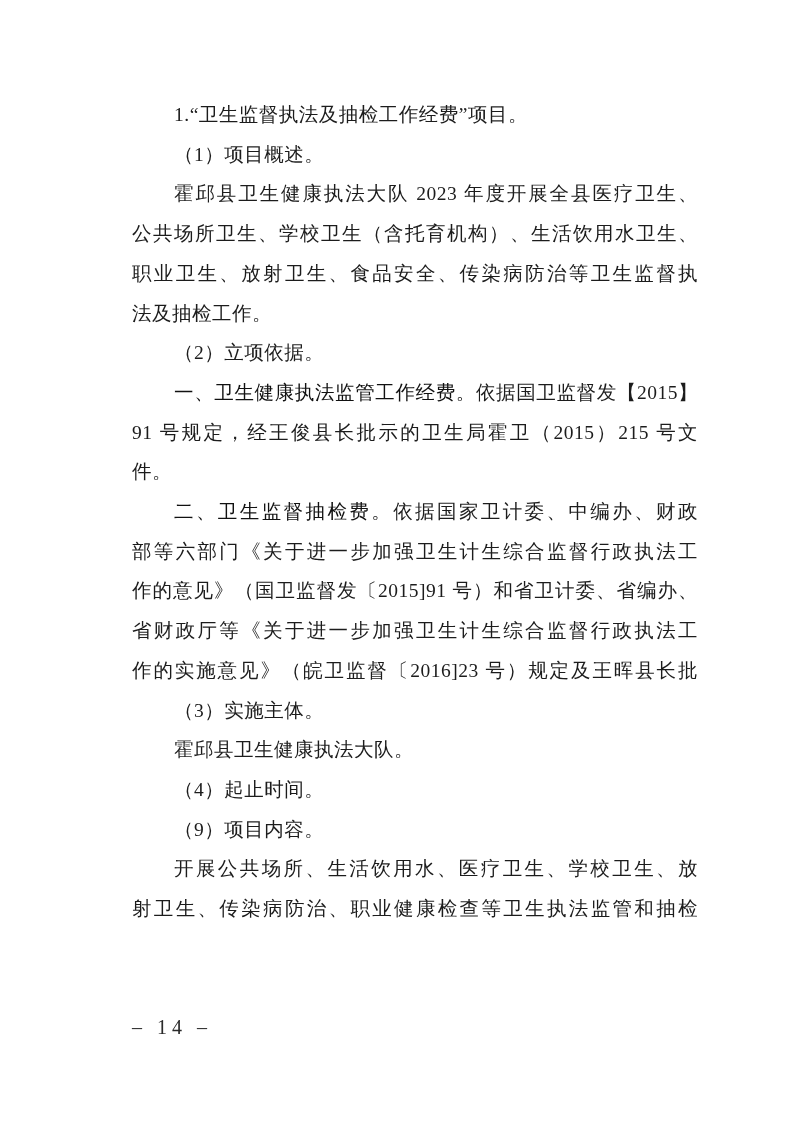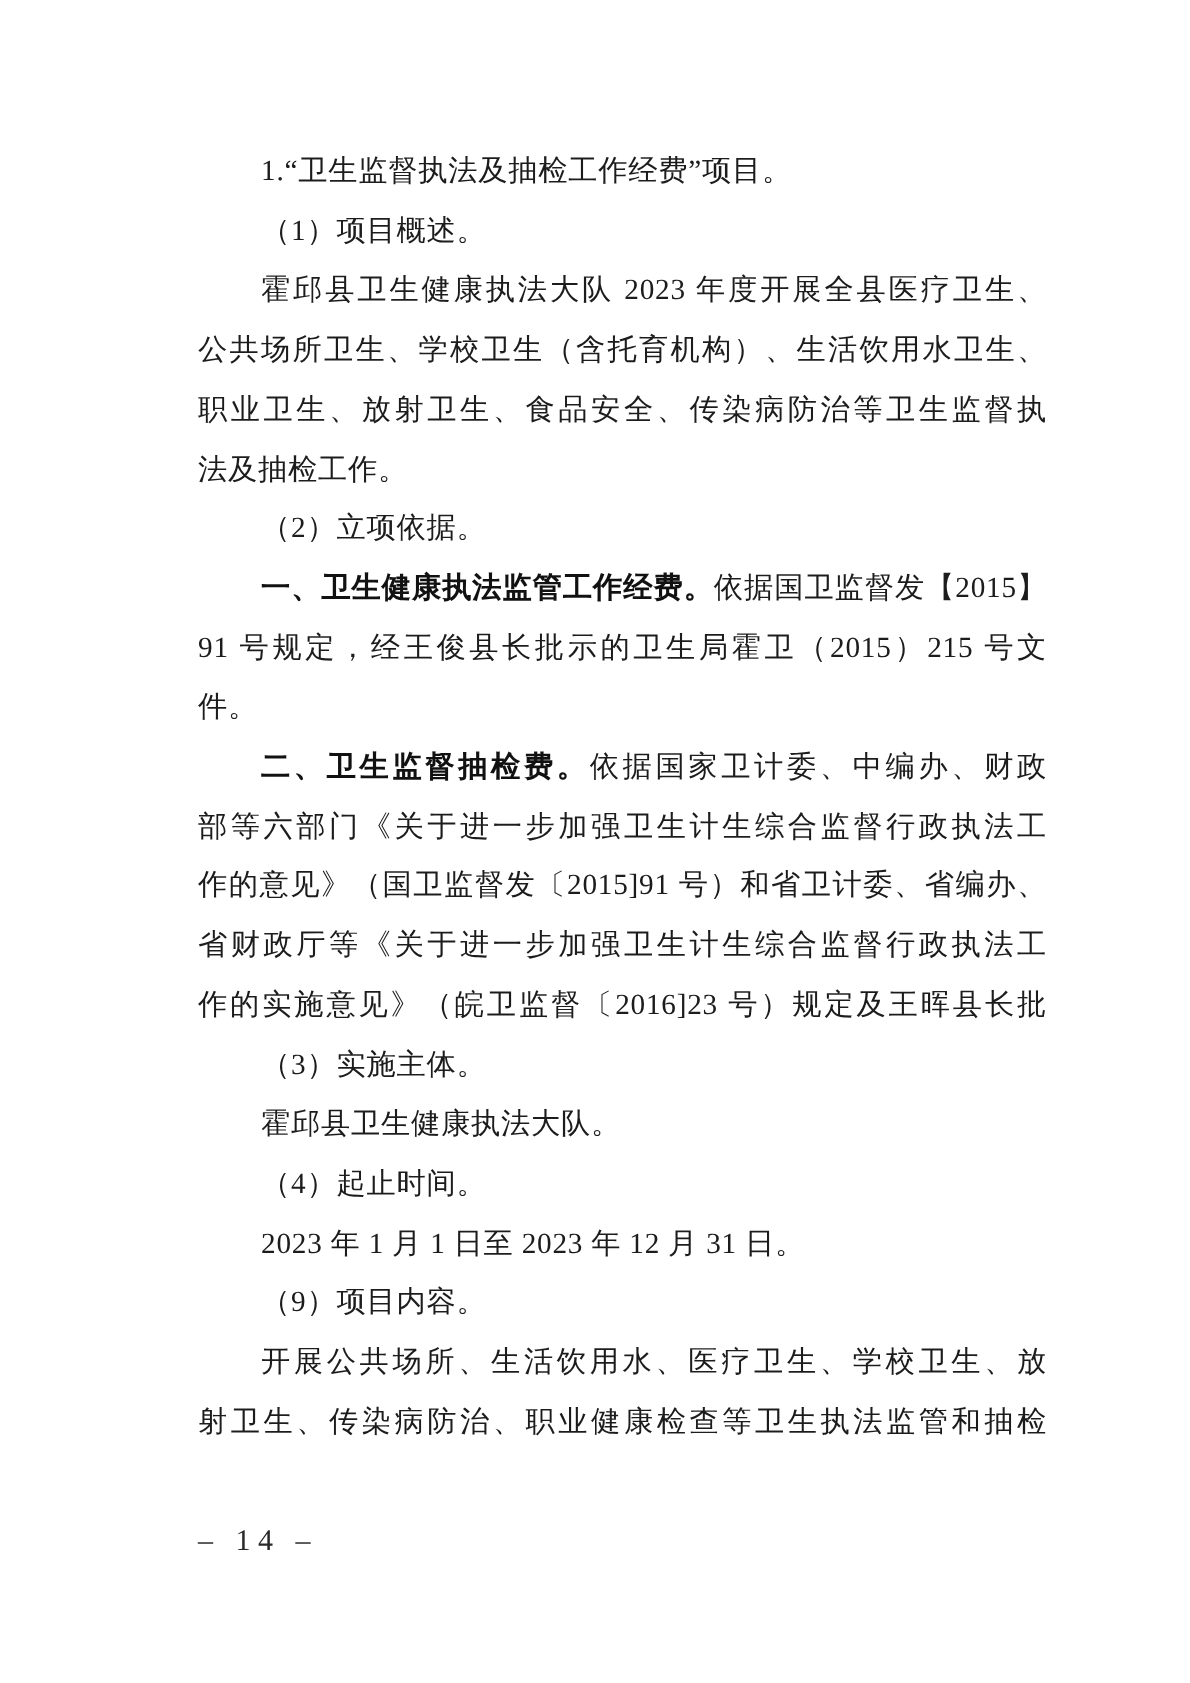--- a/index.html
+++ b/index.html
@@ -31,21 +31,21 @@
   }
   .line.ind {
     text-indent: 42px;
   }
   .line.j {
     text-align: justify;
     text-align-last: justify;
     text-justify: inter-character;
   }
   .line b {
-    font-weight: 700;
+    font-weight: 400;
     color: #111111;
   }
   .footer {
     position: absolute;
     left: 120px;
     top: 1014px;
     font-size: 20px;
     line-height: 26px;
     color: #2a2a2a;
     letter-spacing: 5px;
@@ -67,21 +67,20 @@
       <div class="line j">91 号规定，经王俊县长批示的卫生局霍卫（2015）215 号文</div>
       <div class="line">件。</div>
       <div class="line ind j"><b>二、卫生监督抽检费。</b>依据国家卫计委、中编办、财政</div>
       <div class="line j">部等六部门《关于进一步加强卫生计生综合监督行政执法工</div>
       <div class="line j">作的意见》（国卫监督发〔2015]91 号）和省卫计委、省编办、</div>
       <div class="line j">省财政厅等《关于进一步加强卫生计生综合监督行政执法工</div>
       <div class="line j">作的实施意见》（皖卫监督〔2016]23 号）规定及王晖县长批</div>
       <div class="line ind">（3）实施主体。</div>
       <div class="line ind">霍邱县卫生健康执法大队。</div>
       <div class="line ind">（4）起止时间。</div>
-      <div class="line ind">2023 年 1 月 1 日至 2023 年 12 月 31 日。</div>
       <div class="line ind">（9）项目内容。</div>
       <div class="line ind j">开展公共场所、生活饮用水、医疗卫生、学校卫生、放</div>
       <div class="line j">射卫生、传染病防治、职业健康检查等卫生执法监管和抽检</div>
     </div>
   <div class="footer">
     <span>– 14 –</span>
   </div>
 </div>
 
 </body></html>

